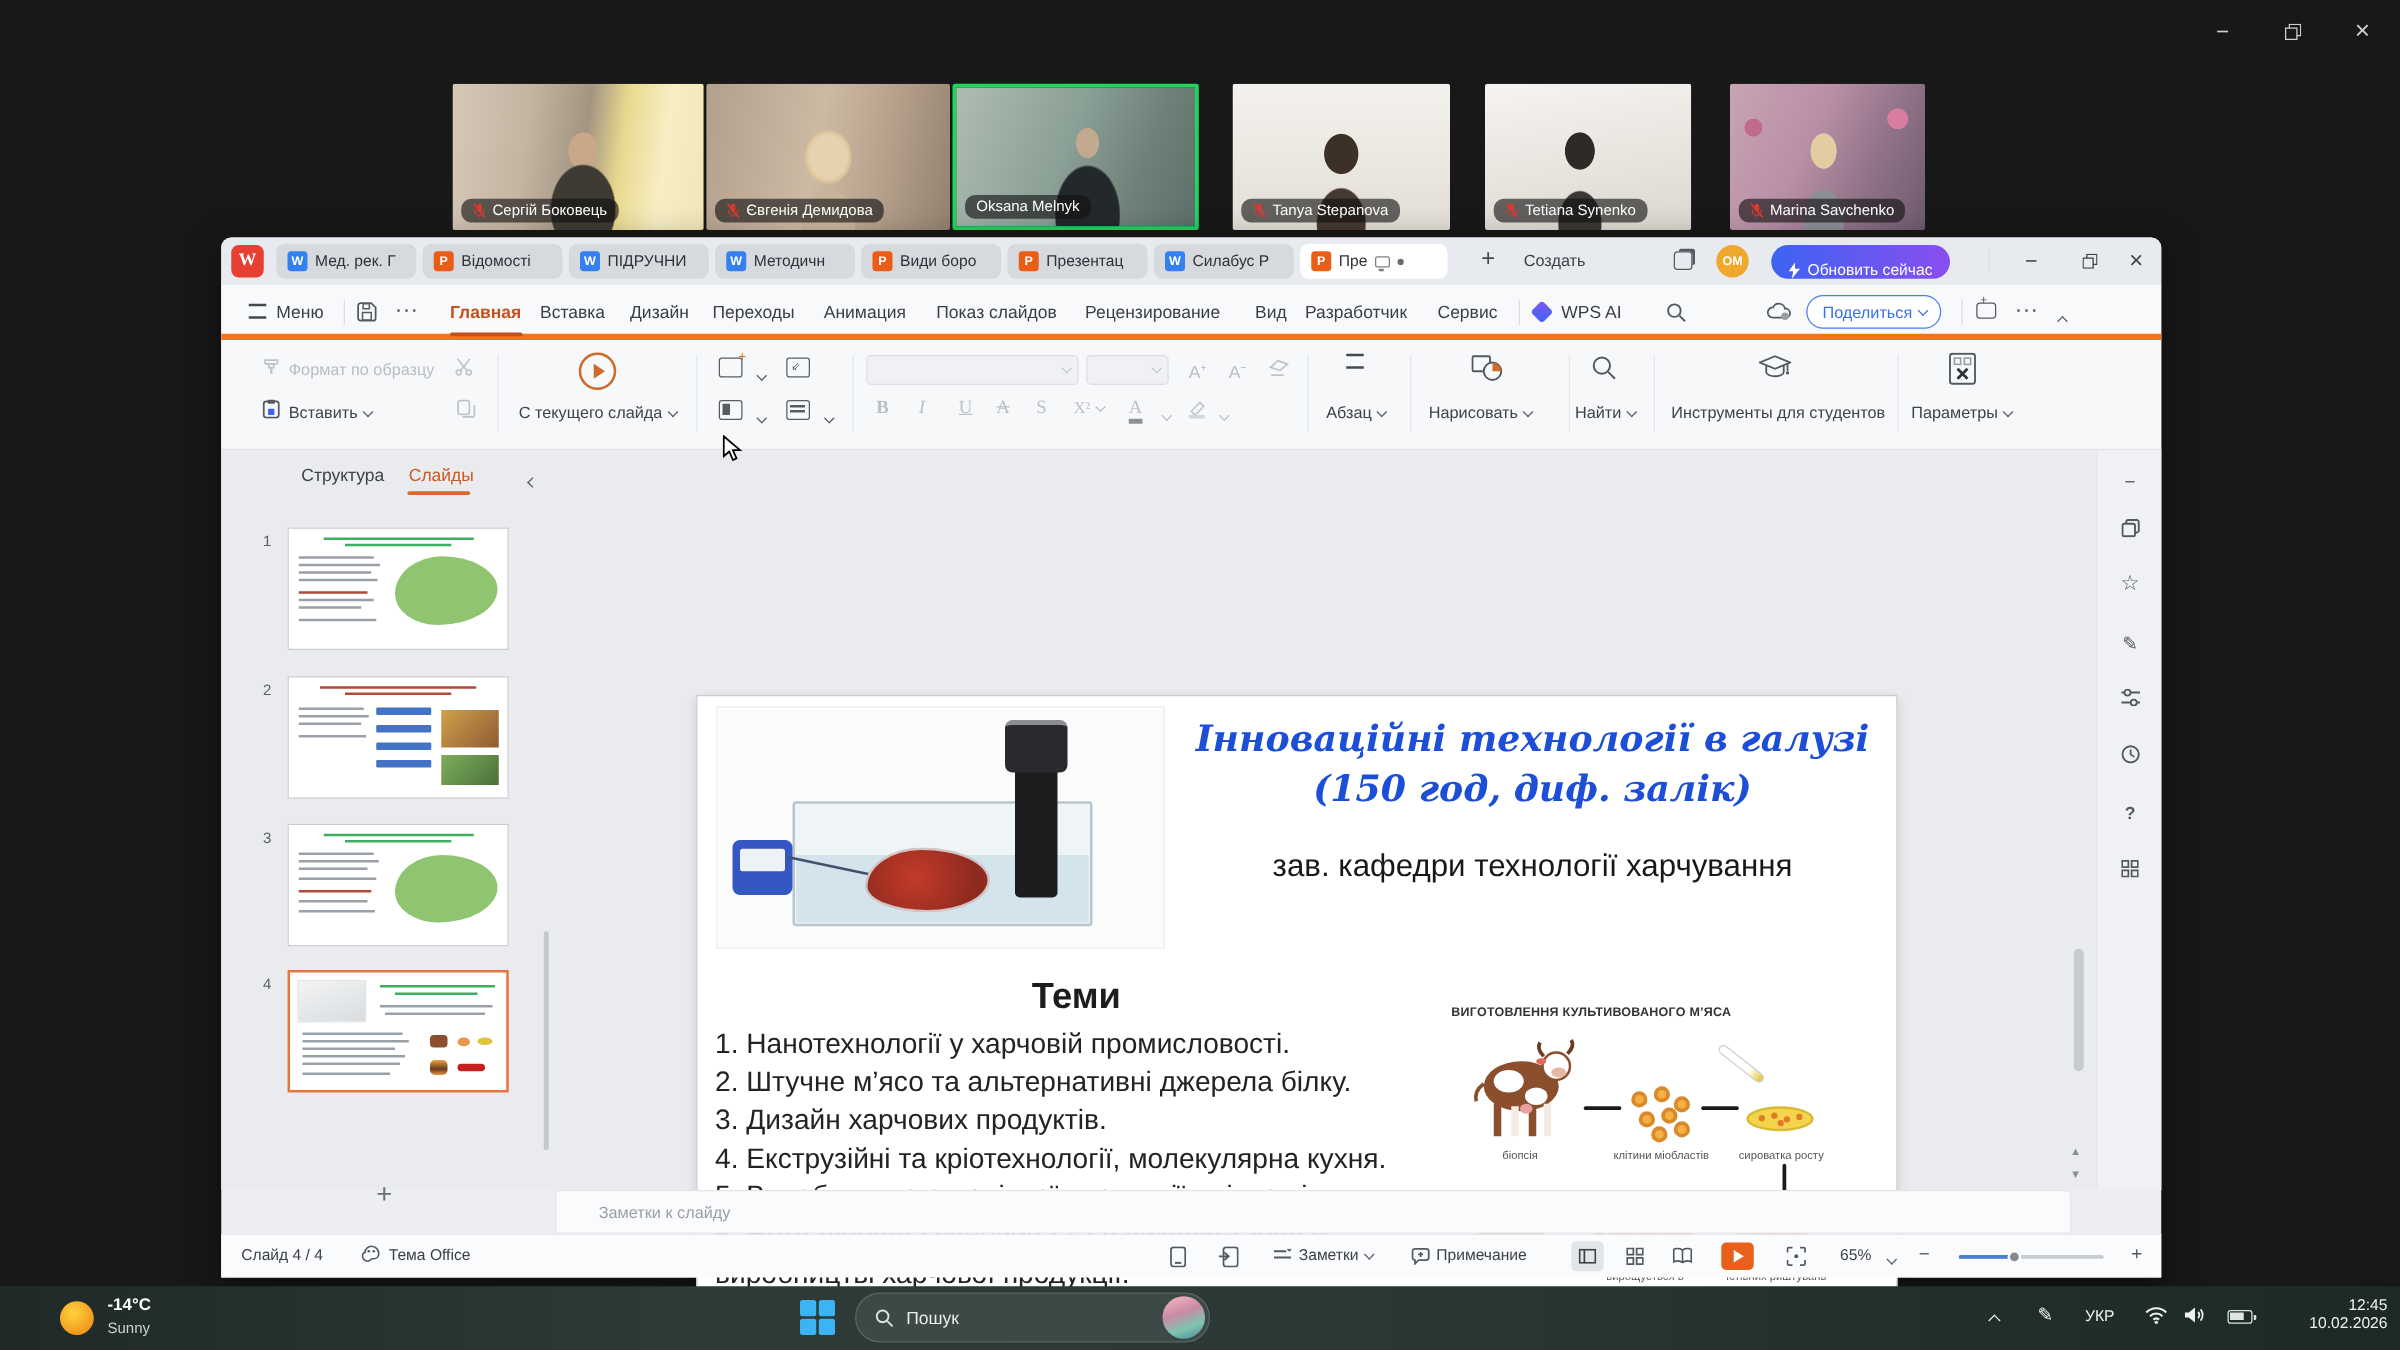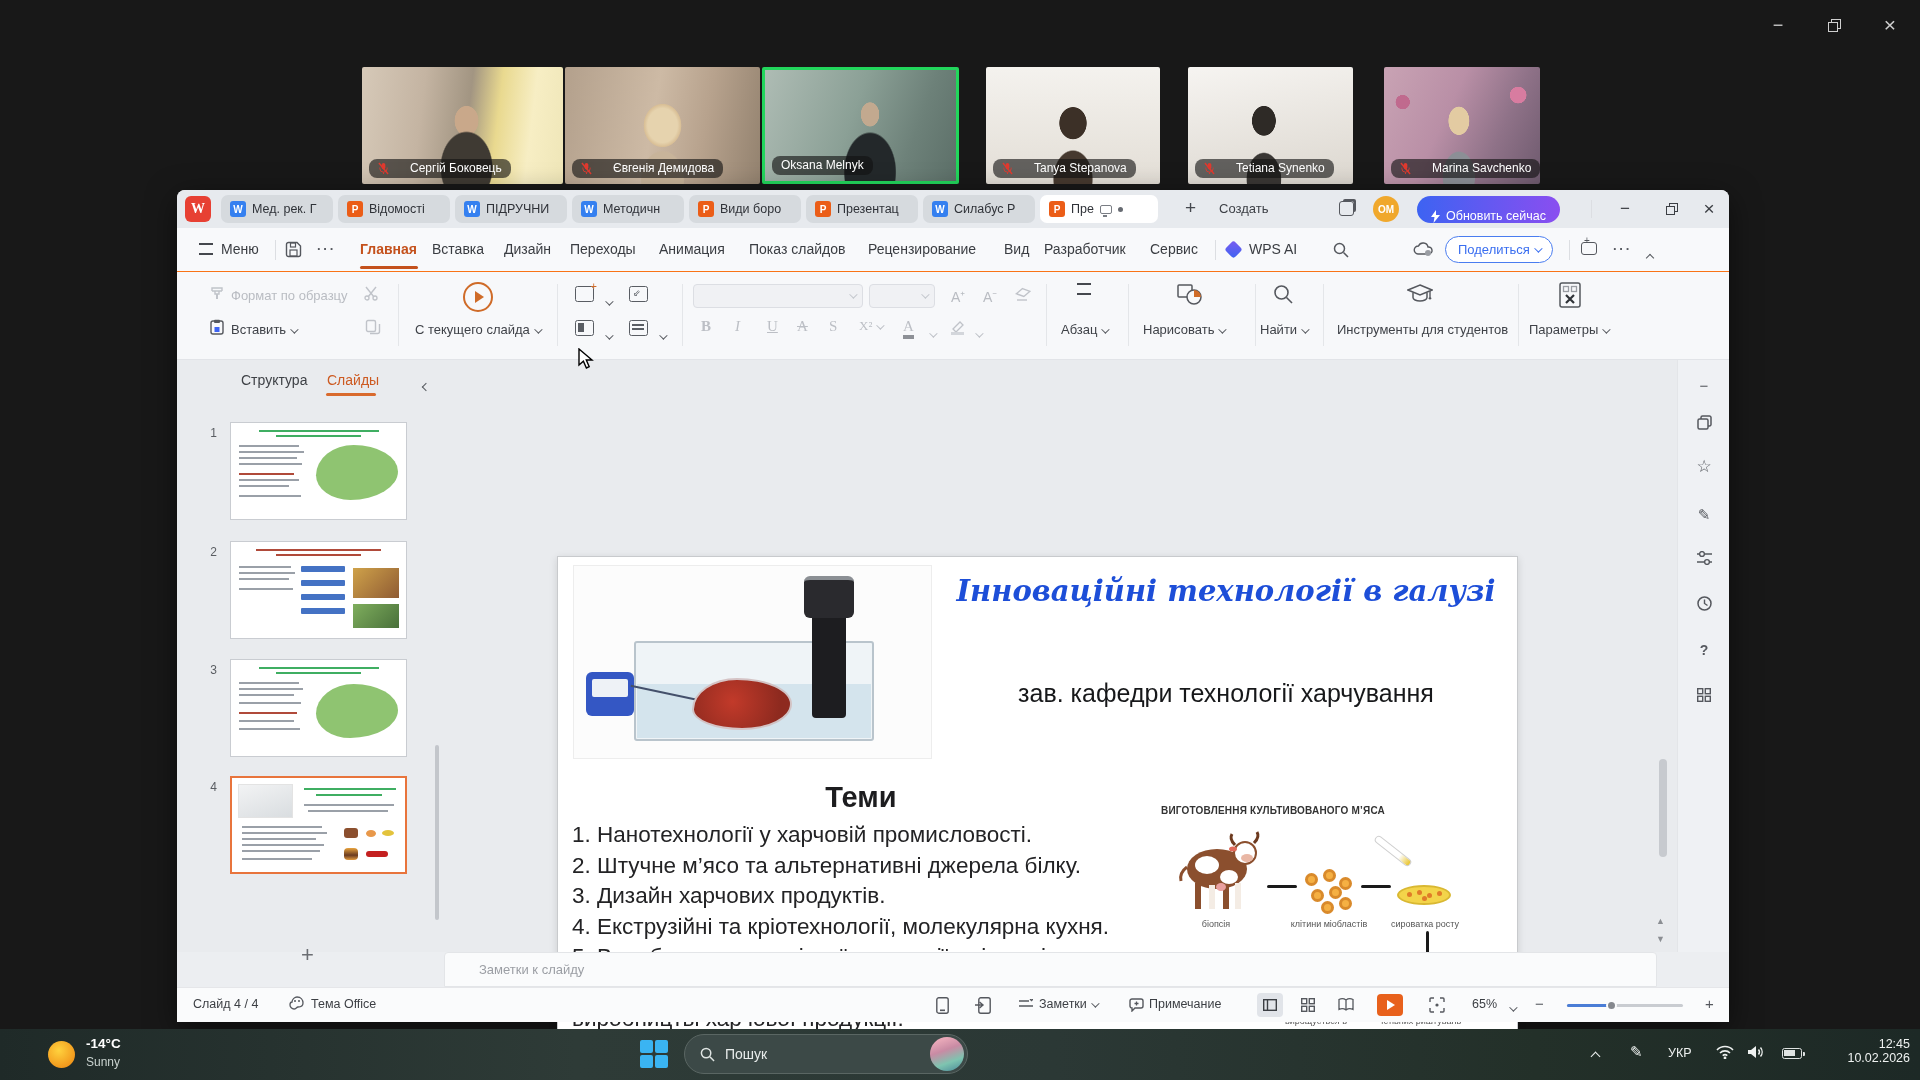--- a/index.html
+++ b/index.html
@@ -6,21 +6,21 @@
   html,body { width:1920px; height:1080px; overflow:hidden; background:#161616;
     font-family:"Liberation Sans", sans-serif; }
   .abs { position:absolute; }
   .screen { position:relative; width:1920px; height:1080px; background:#181818; }
 
   
   .zwin-btn { position:absolute; top:8px; width:46px; height:34px; color:#cfcfcf;
     display:flex; align-items:center; justify-content:center; font-size:18px; }
   .tile { position:absolute; top:67px; height:117px; border-radius:2px; overflow:hidden; }
   .tile.active { border:3px solid #22d65c; }
-  .name-pill { position:absolute; left:7px; bottom:6px; display:flex; align-items:center; gap:21px;
+  .name-pill { position:absolute; left:7px; bottom:6px; display:flex; align-items:center; gap:5px;
     background:rgba(18,18,18,.62); color:#fff; font-size:12px; padding:2px 9px 3px; border-radius:8px;
     white-space:nowrap; }
 
   
   .wps { position:absolute; left:177px; top:190px; width:1552px; height:832px;
     background:#eceef1; border-radius:8px 8px 0 0; box-shadow:0 8px 30px rgba(0,0,0,.5); }
   .tabbar { position:absolute; left:0; top:0; width:1552px; height:38px; background:#e7eaee;
     border-radius:8px 8px 0 0; }
   .wtab { position:absolute; top:5px; height:28px; width:112px; border-radius:7px; background:#d6dade;
     display:flex; align-items:center; gap:6px; padding:0 9px; font-size:12.5px; color:#2f3238; }
@@ -28,21 +28,21 @@
   .ficon { width:16px; height:16px; border-radius:3px; color:#fff; font-size:10px; font-weight:bold;
     display:flex; align-items:center; justify-content:center; flex:0 0 16px; }
   .ficon.word { background:#3580f0; } .ficon.ppt { background:#eb5d17; }
   .wtab .t { overflow:hidden; white-space:nowrap; text-overflow:clip; }
   .monico { width:12px; height:9px; border:1.5px solid #797d84; border-radius:2px; position:relative; flex:0 0 12px;}
   .monico::after { content:""; position:absolute; left:2px; bottom:-4px; width:4px; height:2px; background:#797d84;}
   .tdot { width:5px; height:5px; border-radius:50%; background:#676b72; flex:0 0 5px; }
   .ctl { position:absolute; top:0; height:38px; width:44px; display:flex; align-items:center;
     justify-content:center; color:#3c3f44; font-size:17px; }
   .menubar { position:absolute; left:0; top:38px; width:1552px; height:44px; background:#f8f9fb;
-    border-bottom:1px solid #f97316; }
+    border-bottom:5px solid #f97316; }
   .mitem { position:absolute; top:13px; font-size:14px; color:#3a3d42; white-space:nowrap; }
   .mitem.on { color:#c4511c; font-weight:bold; }
   .hamb { width:14px; height:2px; background:#45484e; position:relative; }
   .hamb::before,.hamb::after { content:""; position:absolute; left:0; width:14px; height:2px; background:#45484e; }
   .hamb::before{ top:-5px; } .hamb::after{ top:5px; }
   .dots { color:#55585e; font-weight:bold; letter-spacing:2px; font-size:13px; }
   .chv { display:inline-block; width:6px; height:6px; border-right:1.4px solid currentColor;
     border-bottom:1.4px solid currentColor; transform:rotate(45deg) translateY(-2px); margin-left:4px; }
   .chv.up { transform:rotate(-135deg); margin:0; }
   .chv.lf { transform:rotate(135deg); margin:0; }
@@ -534,20 +534,21 @@
           <div class="abs" style="left:238px;top:14px;width:34px;height:138px;background:#1d1d20;border-radius:4px;"></div>
           <div class="abs" style="left:230px;top:10px;width:50px;height:42px;background:#2a2a2e;border-radius:6px;border-top:4px solid #8b8f94;"></div>
           <div class="abs" style="left:12px;top:106px;width:48px;height:44px;background:#3457c4;border-radius:6px;"></div>
           <div class="abs" style="left:18px;top:113px;width:36px;height:18px;background:#eef2f6;border-radius:2px;"></div>
           <div class="abs" style="left:56px;top:126px;width:70px;height:2px;background:#44506b;transform:rotate(12deg);"></div>
           <div class="abs" style="left:118px;top:112px;width:100px;height:52px;background:radial-gradient(circle at 40% 45%,#c23a2a,#8e2a1f 75%);border-radius:45% 55% 50% 50%/60% 50% 50% 40%;border:2px solid rgba(225,232,238,.8);"></div>
         </div>
 
         <div class="slide-title">
           <div>Інноваційні технології в галузі</div>
+            <div>(150 год, диф. залік)</div>
         </div>
         <div class="slide-sub">
             <div>зав. кафедри технології харчування</div>
         </div>
 
         <div class="topics">
           <h3>Теми</h3>
           <ol>
             <li>1. Нанотехнології у харчовій промисловості.</li>
             <li>2. Штучне м’ясо та альтернативні джерела білку.</li>

